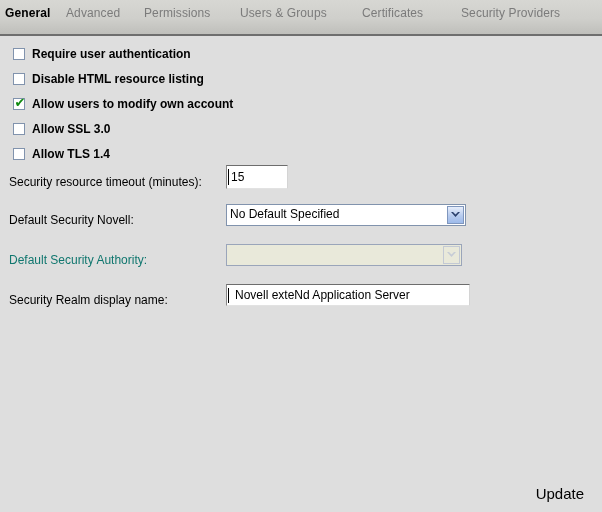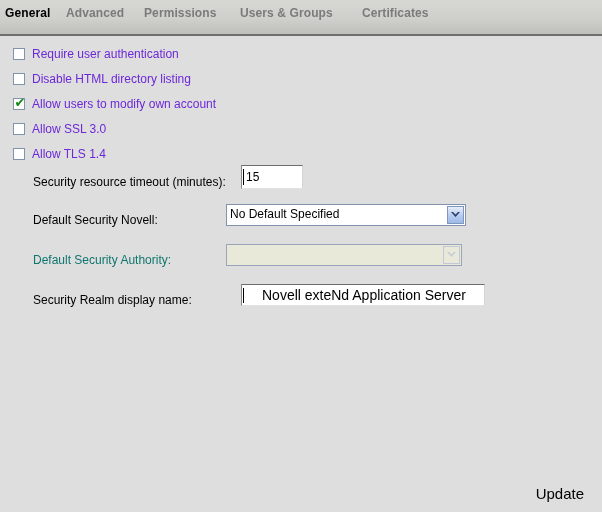--- a/index.html
+++ b/index.html
@@ -26,21 +26,21 @@
     border-bottom: 2px solid #6e6e6e;
     box-sizing: border-box;
   }
   .tab {
     position: absolute;
     top: 6px;
     font-size: 12px;
     line-height: 14px;
     white-space: nowrap;
     color: #7b7b7b;
-    font-weight: bold;
+    font-weight: normal;
     letter-spacing: 0.1px;
     cursor: default;
   }
   .tab.active {
     color: #000000;
     font-weight: bold;
   }
 
   
   #form {
@@ -75,52 +75,51 @@
     line-height: 14px;
     text-align: center;
     font-family: "DejaVu Sans", sans-serif;
   }
   .cblabel {
     position: absolute;
     left: 19px;
     top: -1px;
     font-size: 12px;
     line-height: 16px;
-    color: #6d28d9;
-    white-space: nowrap;
+    color: #000000;
+    white-space: nowrap;
+    font-weight: bold;
   }
 
   .flabel {
     position: absolute;
     left: 9px;
     font-size: 12px;
     line-height: 14px;
     color: #000000;
     white-space: nowrap;
-    margin-left: 24px;
   }
   .flabel.disabled {
     color: #0f766e;
   }
 
   
   .tinput {
     position: absolute;
     background: #ffffff;
     border-top: 1px solid #6d6d6d;
     border-left: 1px solid #878787;
     border-right: 1px solid #d4d4d4;
     border-bottom: 1px solid #e2e2e2;
     box-sizing: border-box;
     font-family: "Liberation Sans", sans-serif;
     font-size: 12px;
     color: #000000;
     padding: 0 0 0 16px;
     outline: none;
-    margin-left: 15px;
   }
   .caret {
     position: absolute;
     width: 1px;
     background: #000000;
   }
 
   
   .combo {
     position: absolute;
@@ -170,32 +169,33 @@
 </style>
 </head>
 <body>
 
 <div id="tabbar">
   <div class="tab active" style="left:5px">General</div>
   <div class="tab" style="left:66px">Advanced</div>
   <div class="tab" style="left:144px">Permissions</div>
   <div class="tab" style="left:240px">Users &amp; Groups</div>
   <div class="tab" style="left:362px">Certificates</div>
+  <div class="tab" style="left:461px">Security Providers</div>
 </div>
 
 <div id="form">
 
   <div class="cbrow" style="top:20px">
     <span class="cbox"></span>
     <span class="cblabel">Require user authentication</span>
   </div>
 
   <div class="cbrow" style="top:45px">
     <span class="cbox"></span>
-    <span class="cblabel">Disable HTML directory listing</span>
+    <span class="cblabel">Disable HTML resource listing</span>
   </div>
 
   <div class="cbrow" style="top:70px">
     <span class="cbox">
       <span class="tick">✔</span>
     </span>
     <span class="cblabel">Allow users to modify own account</span>
   </div>
 
   <div class="cbrow" style="top:95px">
@@ -230,18 +230,18 @@
     <span class="cbtn">
       <svg width="11" height="8" viewBox="0 0 11 8">
         <path d="M1 1 L5.5 6 L10 1 L8 1 L5.5 3.6 L3 1 Z" fill="#c6ccd6"></path>
       </svg>
     </span>
   </div>
 
   <div class="flabel" style="top:266px">Security Realm display name:</div>
   <div class="tinput" style="left:226px; top:257px; width:244px; height:22px;">
     <span class="caret" style="left:1px; top:3px; height:15px;"></span>
-    <span style="position:absolute; left:20px; top:3px; font-size:14px; line-height:15px; color:#000;">Novell exteNd Application Server</span>
+    <span style="position:absolute; left:8px; top:3px; font-size:12px; line-height:15px; color:#000;">Novell exteNd Application Server</span>
   </div>
 
   <div id="update">Update</div>
 
 </div>
 
 </body></html>

